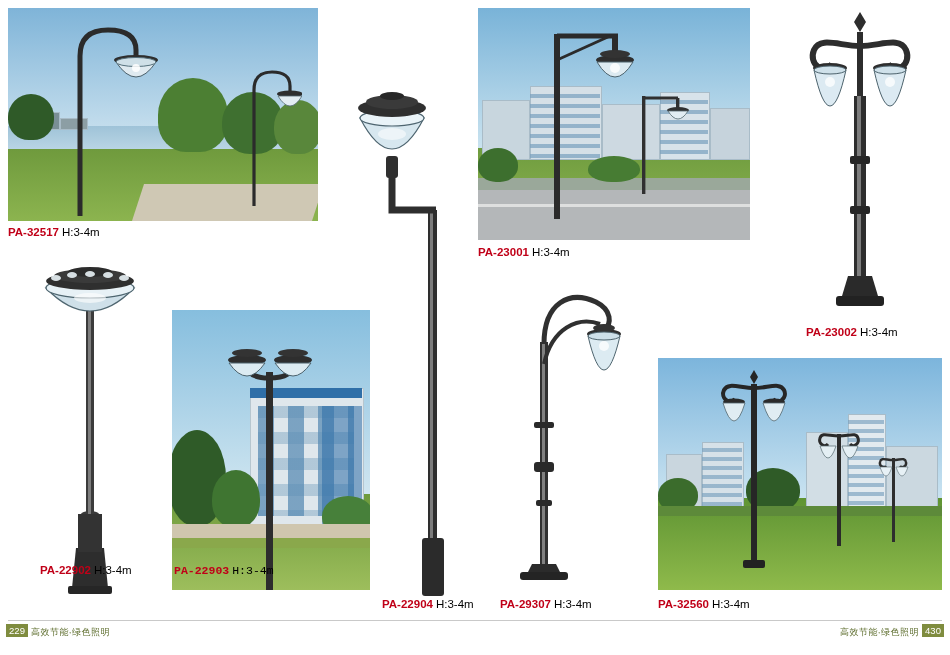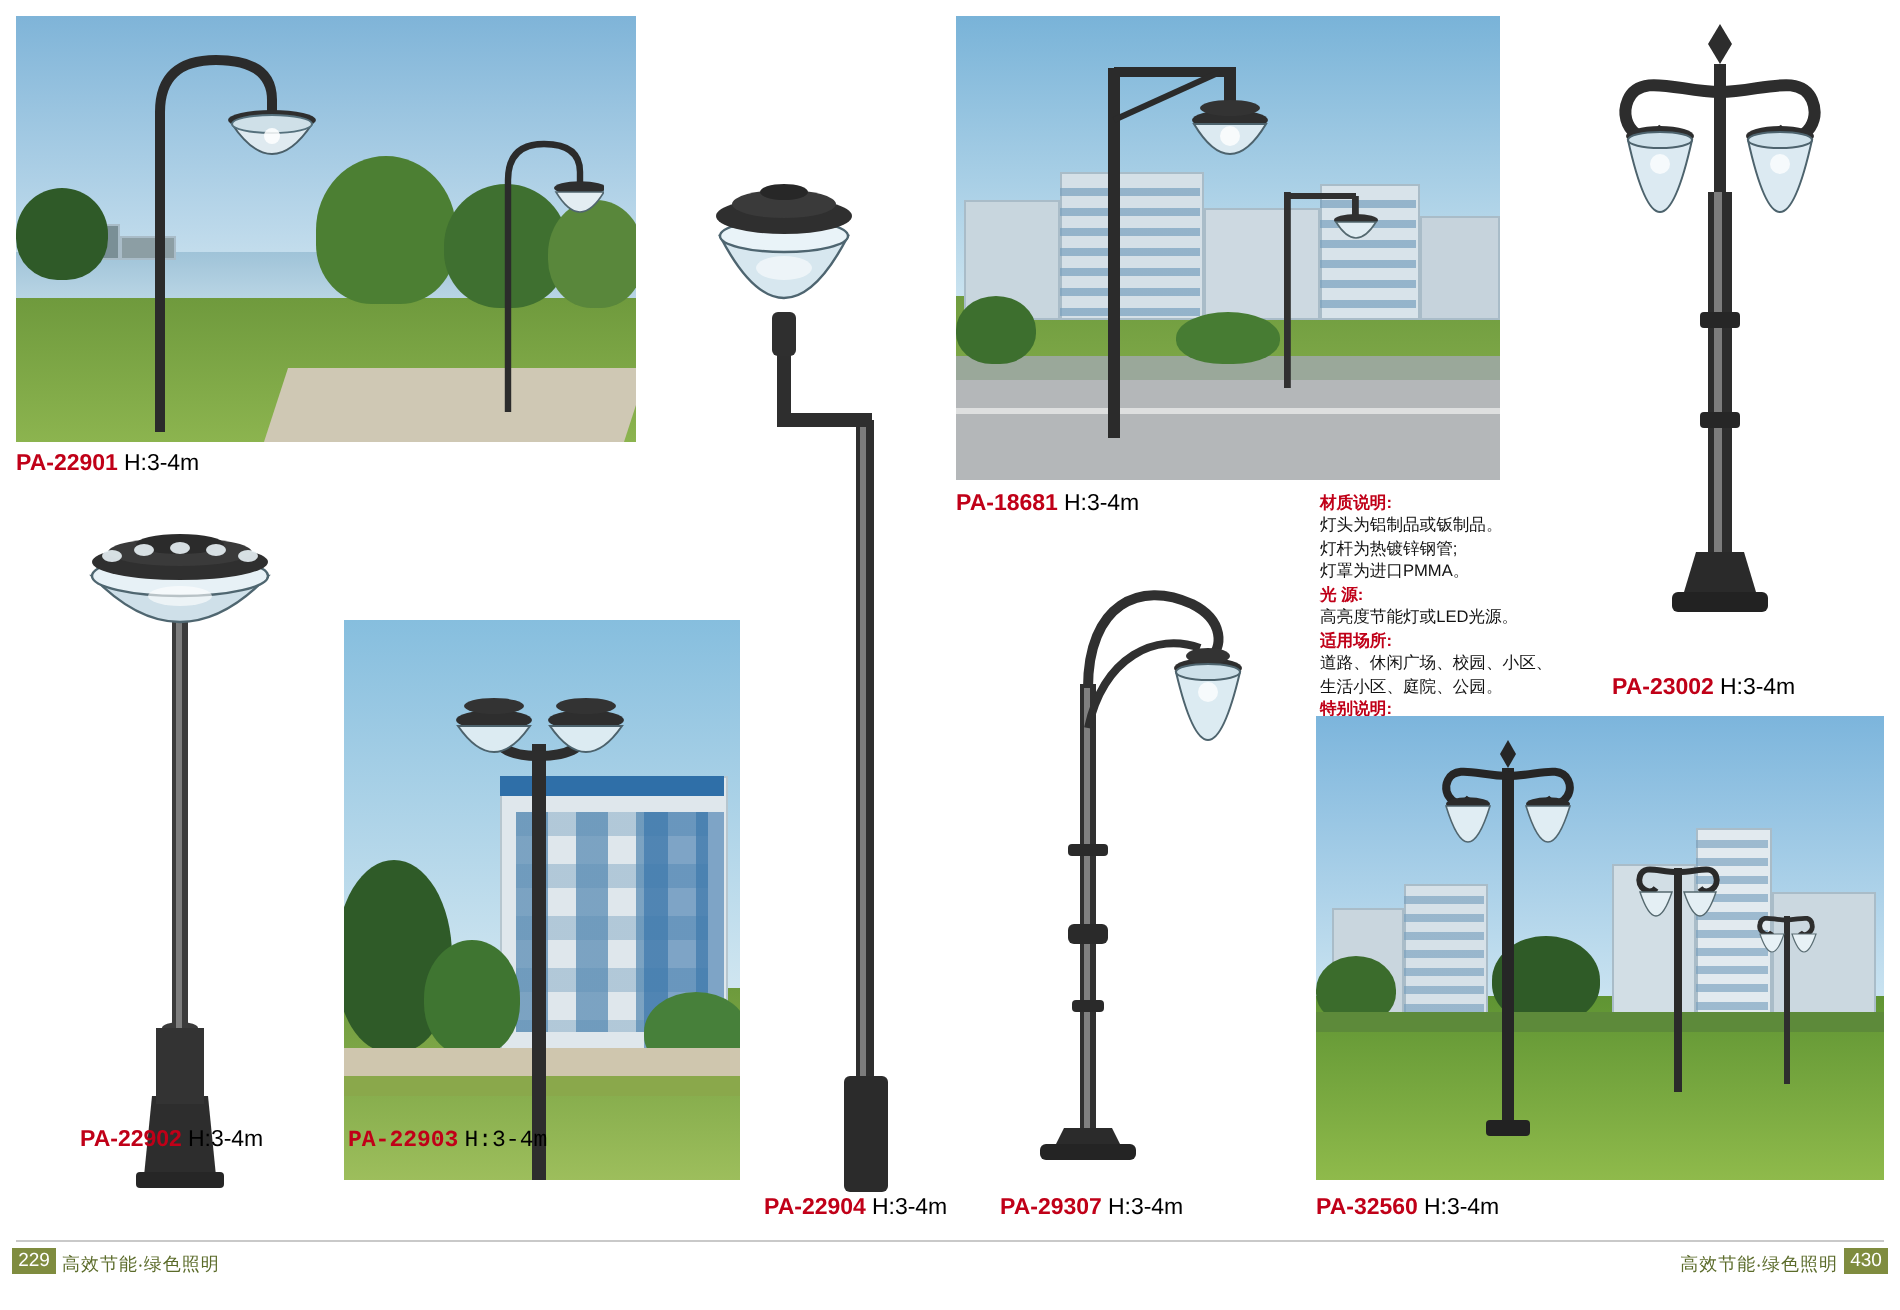--- a/index.html
+++ b/index.html
@@ -157,21 +157,21 @@
 
     <div class="lamp" style="left:238px; top:48px;">
       <svg width="56" height="150" viewBox="0 0 56 150">
         <path d="M8 150 L8 34 Q8 16 26 16 Q44 16 44 30 L44 36" fill="none" stroke="#2b2b2b" stroke-width="3.2"></path>
         <ellipse cx="44" cy="38" rx="13" ry="3.4" fill="#2e2e2e"></ellipse>
         <path d="M32 40 q12 20 24 0 z" fill="#e3edf2" stroke="#51666f" stroke-width="0.8"></path>
       </svg>
     </div>
   </div>
   <div class="caption" style="left:8px; top:226px;">
-    <span class="code">PA-22901</span><span class="hh">H:3-4m</span>
+    <span class="code">PA-32517</span><span class="hh">H:3-4m</span>
   </div>
 
   <div style="position:absolute; left:20px; top:248px; width:140px; height:350px;">
     <svg width="140" height="350" viewBox="0 0 140 350">
 
       <ellipse cx="70" cy="266" rx="9" ry="3" fill="#3a3a3a"></ellipse>
       <rect x="66" y="52" width="8" height="214" fill="#3b3b3b"></rect>
       <rect x="68" y="52" width="3" height="214" fill="#7d7d7d"></rect>
 
       <path d="M52 340 L88 340 L84 300 L56 300 Z" fill="#2d2d2d"></path>
@@ -295,37 +295,23 @@
       <svg width="62" height="110" viewBox="0 0 62 110">
         <rect x="4" y="12" width="3.4" height="98" fill="#303030"></rect>
         <path d="M6 14 L40 14" stroke="#303030" stroke-width="3" fill="none"></path>
         <ellipse cx="40" cy="26" rx="11" ry="3" fill="#303030"></ellipse>
         <path d="M30 27 q10 16 20 0 z" fill="#e1edf3" stroke="#53686f" stroke-width=".8"></path>
         <rect x="38" y="14" width="3.4" height="12" fill="#303030"></rect>
       </svg>
     </div>
   </div>
   <div class="caption" style="left:478px; top:246px;">
-    <span class="code">PA-18681</span><span class="hh">H:3-4m</span>
-  </div>
-
-  <div class="specblock">
-    <p class="hd">材质说明:</p>
-    <p>灯头为铝制品或钣制品。</p>
-    <p>灯杆为热镀锌钢管;</p>
-    <p>灯罩为进口PMMA。</p>
-    <p class="hd">光  源:</p>
-    <p>高亮度节能灯或LED光源。</p>
-    <p class="hd">适用场所:</p>
-    <p>道路、休闲广场、校园、小区、</p>
-    <p>生活小区、庭院、公园。</p>
-    <p class="hd">特别说明:</p>
-    <p>基础由本厂另外提供图纸制作。</p>
-    <p>安装时必须保证灯杆安全接地。</p>
-  </div>
+    <span class="code">PA-23001</span><span class="hh">H:3-4m</span>
+  </div>
+
 
   <div style="position:absolute; left:500px; top:272px; width:140px; height:326px;">
     <svg width="140" height="326" viewBox="0 0 140 326">
 
       <rect x="40" y="70" width="8" height="230" fill="#303030"></rect>
       <rect x="42" y="70" width="3" height="230" fill="#808080"></rect>
 
       <rect x="34" y="150" width="20" height="6" rx="2" fill="#2a2a2a"></rect>
       <rect x="34" y="190" width="20" height="10" rx="3" fill="#2a2a2a"></rect>
       <rect x="36" y="228" width="16" height="6" rx="2" fill="#2a2a2a"></rect>
@@ -369,21 +355,21 @@
 
       <rect x="74" y="90" width="12" height="200" fill="#2d2d2d"></rect>
       <rect x="77" y="90" width="4" height="200" fill="#7d7d7d"></rect>
       <rect x="70" y="150" width="20" height="8" rx="2" fill="#262626"></rect>
       <rect x="70" y="200" width="20" height="8" rx="2" fill="#262626"></rect>
 
       <path d="M62 290 L98 290 L92 270 L68 270 Z" fill="#2a2a2a"></path>
       <rect x="56" y="290" width="48" height="10" rx="3" fill="#222"></rect>
     </svg>
   </div>
-  <div class="caption" style="left:806px; top:338px;">
+  <div class="caption" style="left:806px; top:326px;">
     <span class="code">PA-23002</span><span class="hh">H:3-4m</span>
   </div>
 
   <div class="photo" style="left:658px; top:358px; width:284px; height:232px;">
     <div class="sky" style="height:150px; background:linear-gradient(#7cb5dc,#cfe6f2);"></div>
     <div class="grass" style="height:92px; background:linear-gradient(#5f9433,#8fba4b);"></div>
 
     <div class="bldg" style="left:8px; top:96px; width:34px; height:54px; background:#c9d6de;"></div>
     <div class="bldg" style="left:44px; top:84px; width:40px; height:66px; background:#d6e1e8;"></div>
     <div class="bldg" style="left:148px; top:74px; width:40px; height:76px; background:#d2dee5;"></div>

